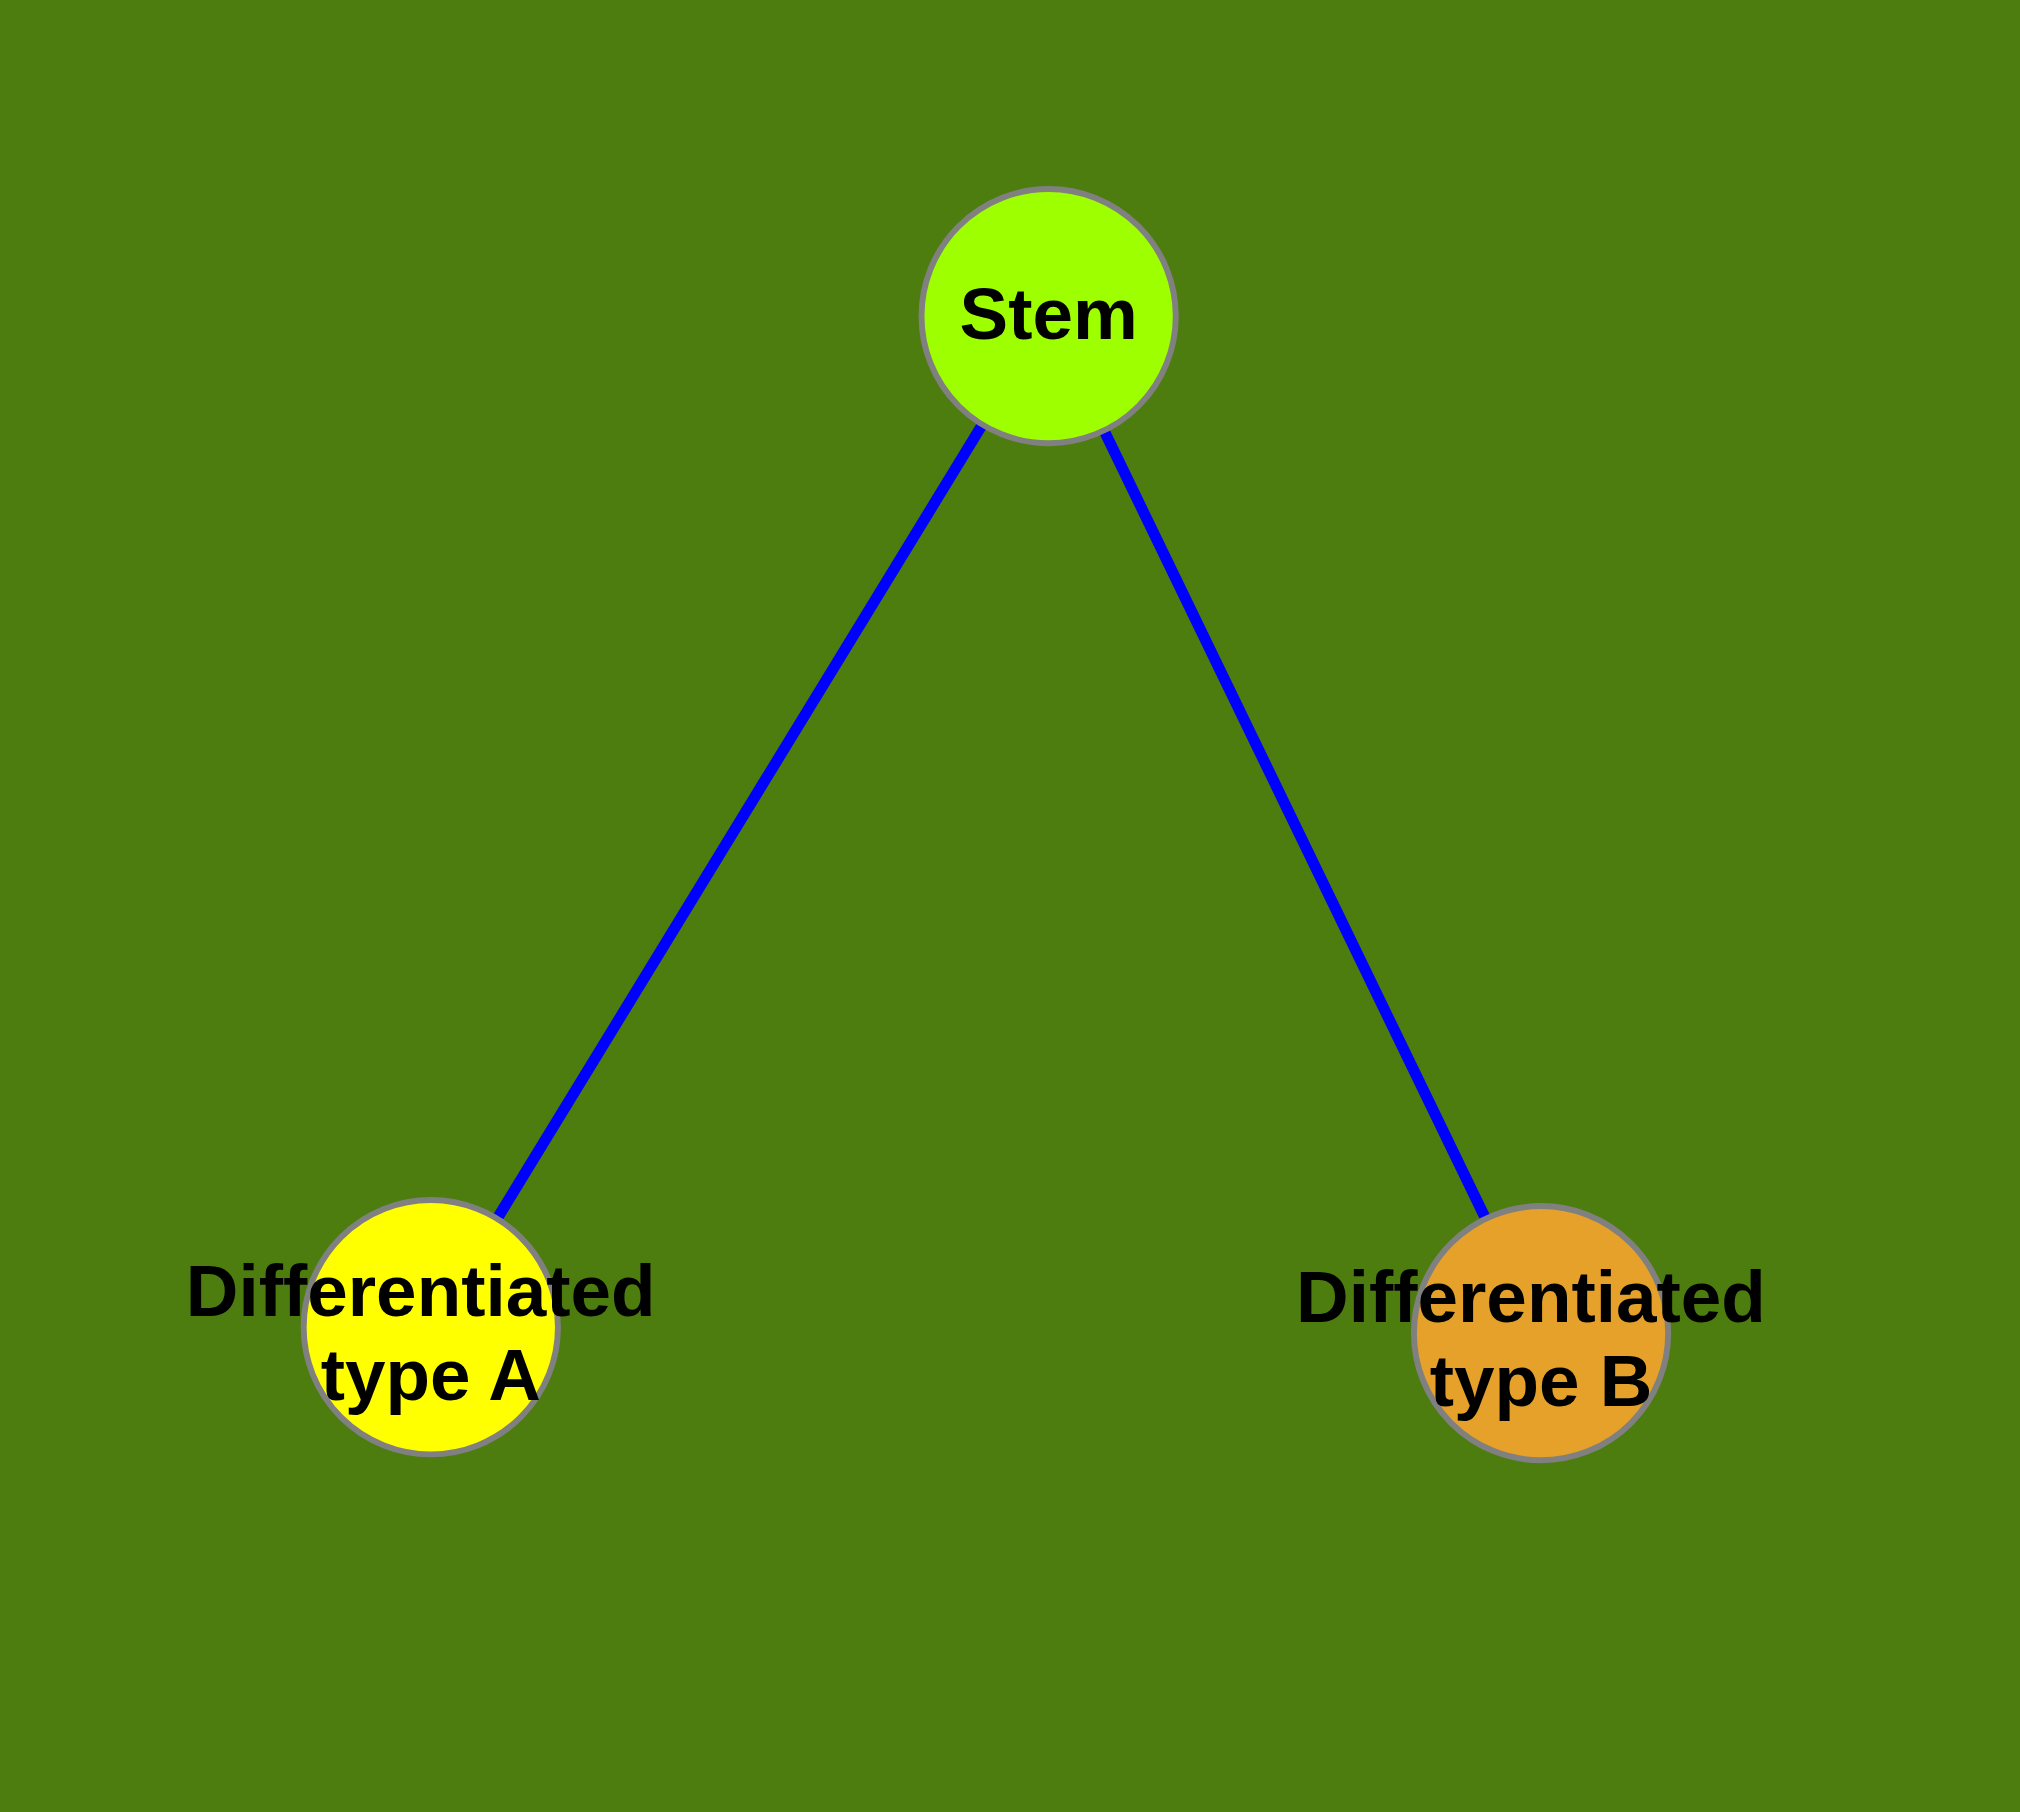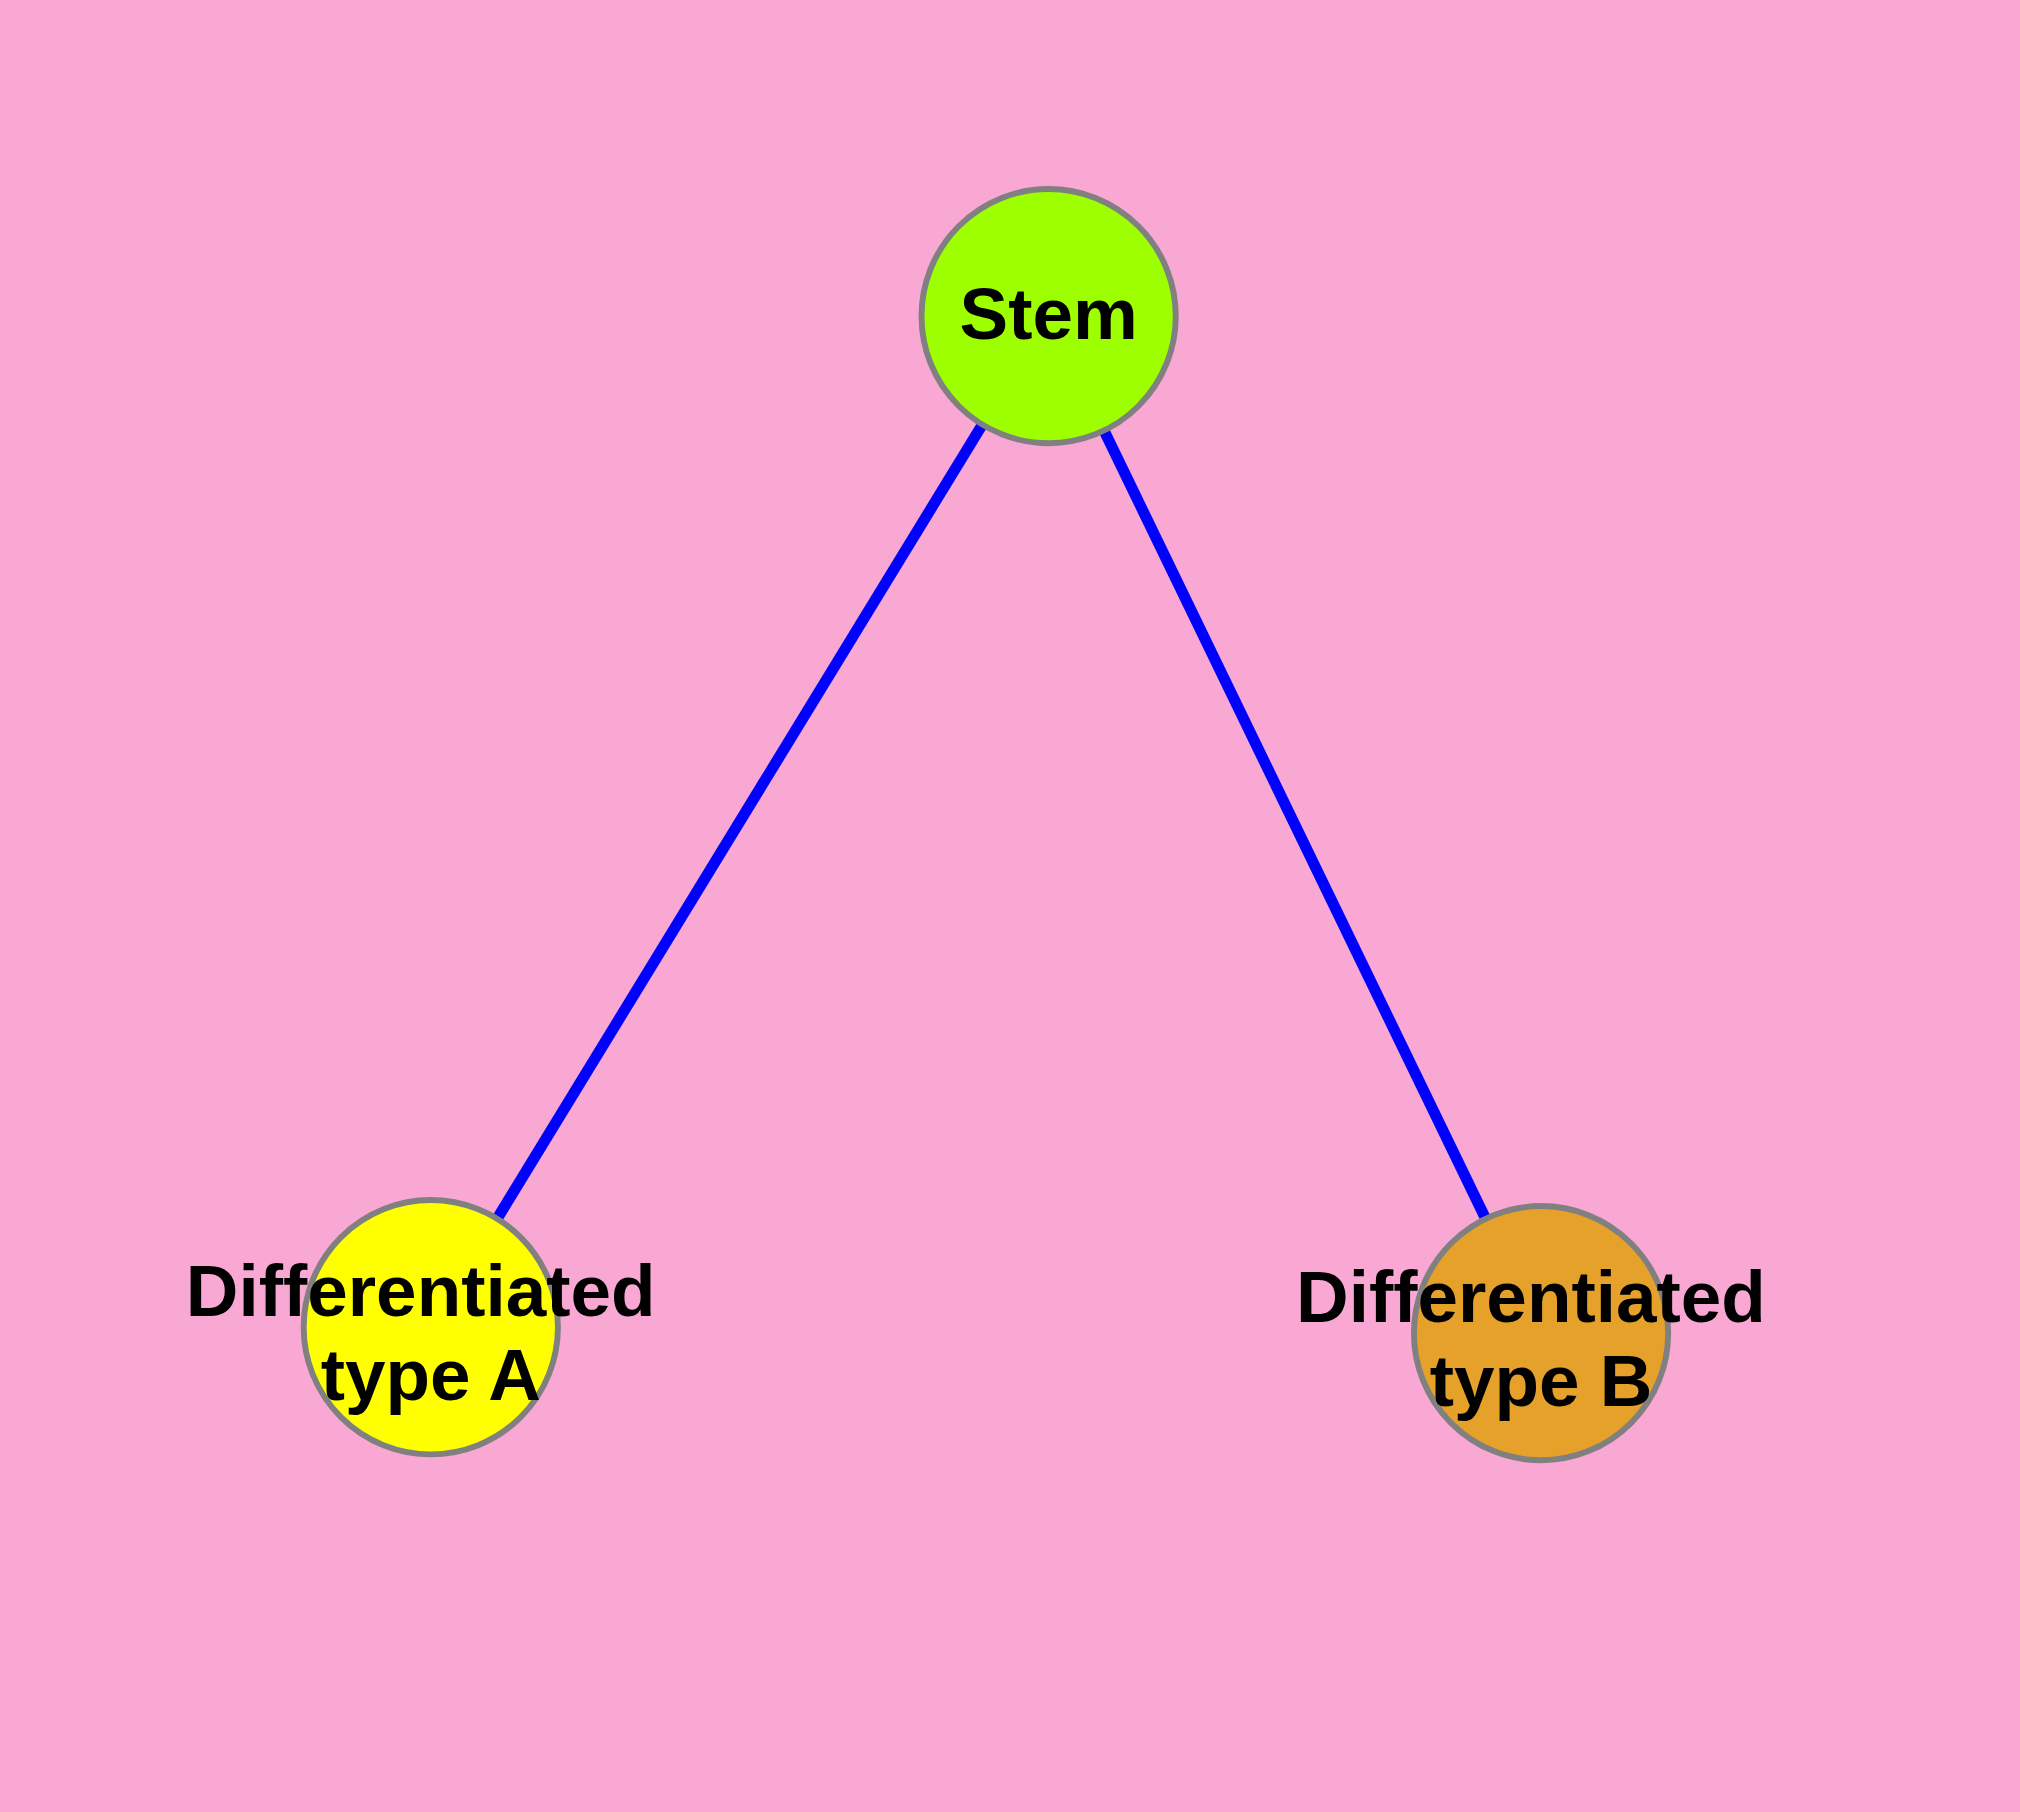--- a/index.html
+++ b/index.html
@@ -44,21 +44,21 @@
   .node-label-root {
     font-size: 86px;
   }
   .node-label-leaf {
     font-size: 86px;
   }
 </style>
 </head>
 <body>
 
-<div id="canvas" style="background: #f9a8d4; width: 2021px; height: 1812px;">
+<div id="canvas" style="background: #4d7c0f; width: 2021px; height: 1812px;">
 
   <svg id="graph-svg" viewBox="0 0 2384 2138">
 
     <g>
       <line class="edge-line" x1="1237" y1="373" x2="508" y2="1566" style="stroke: rgb(0, 0, 255); stroke-width: 13;"></line>
       <line class="edge-line" x1="1237" y1="373" x2="1818" y2="1573" style="stroke: rgb(0, 0, 255); stroke-width: 13;"></line>
     </g>
 
     <g>
 

